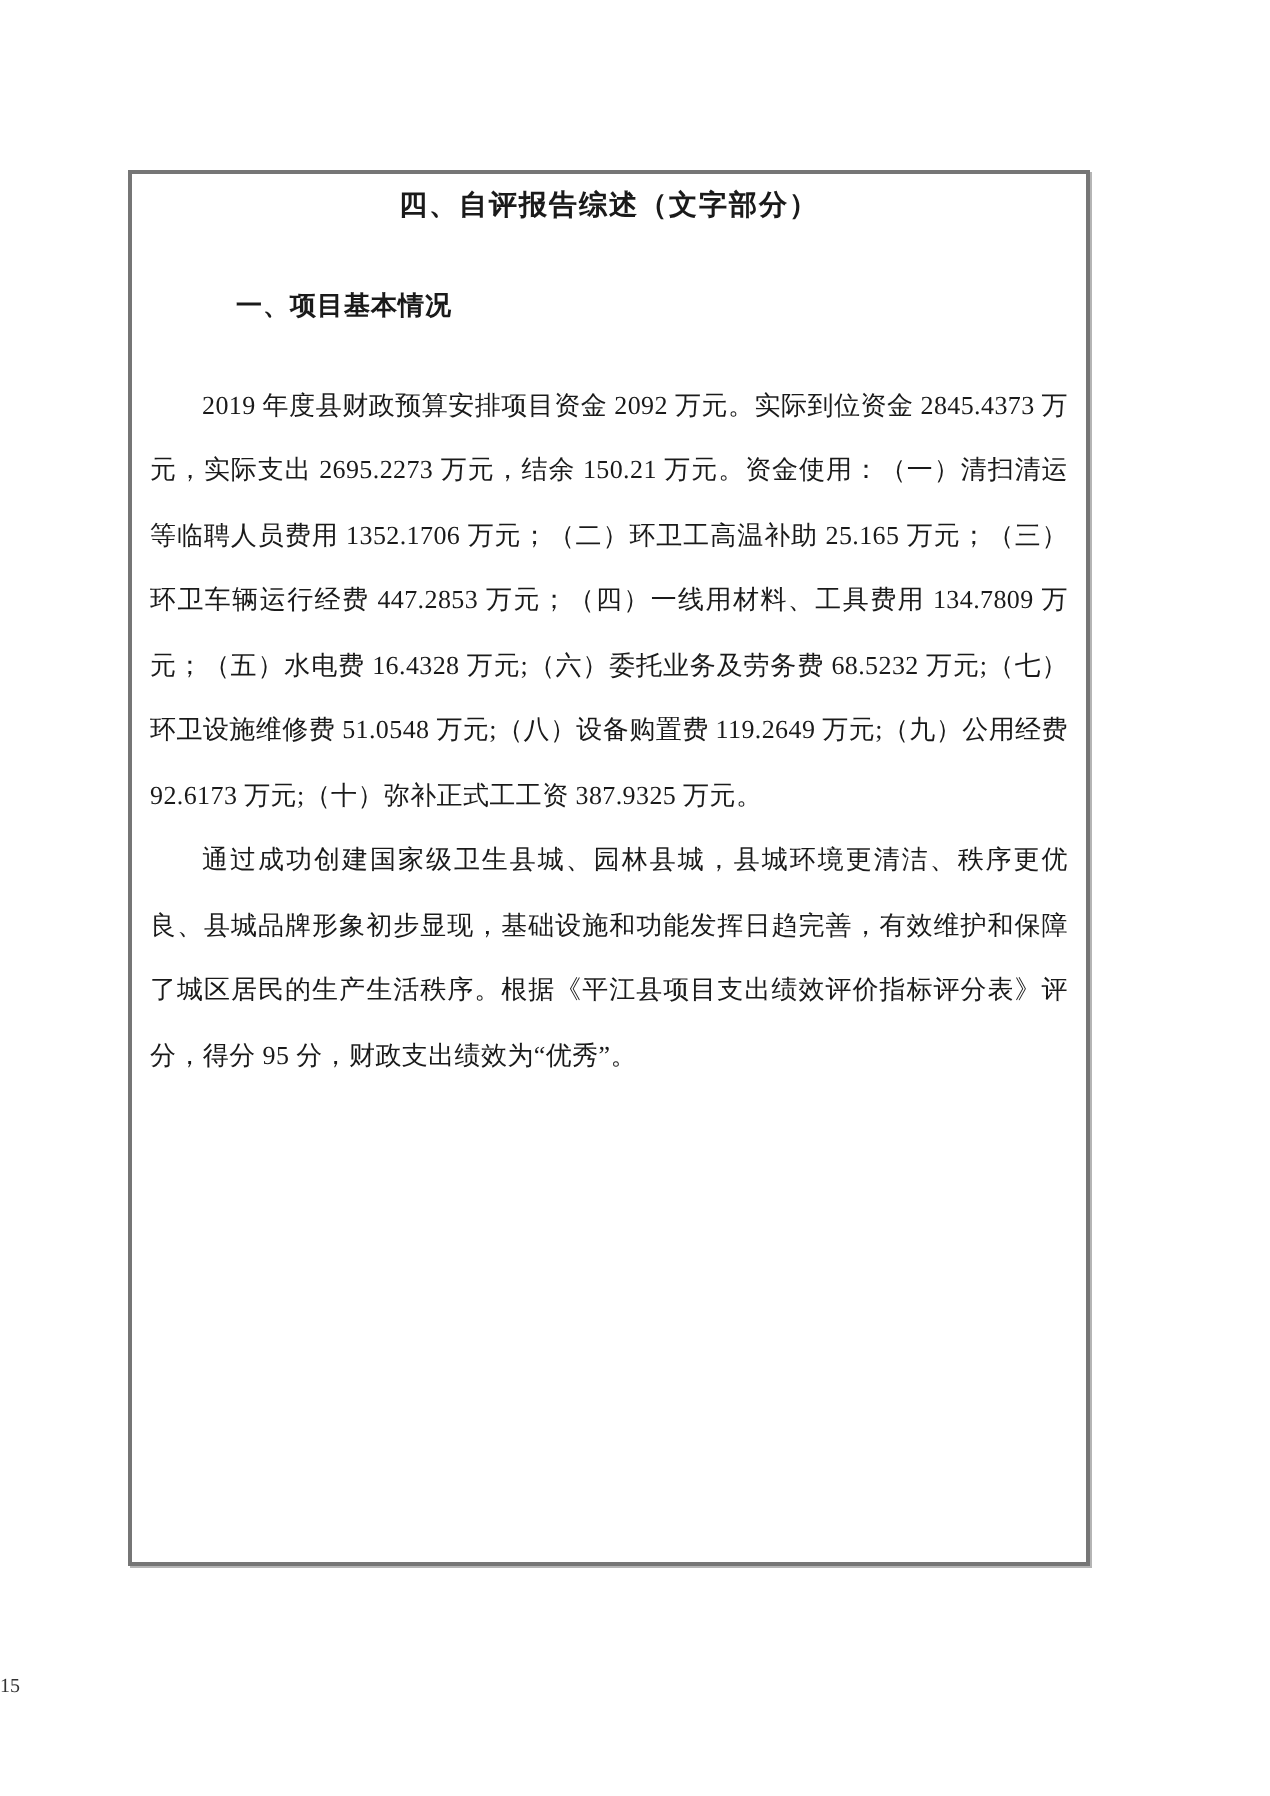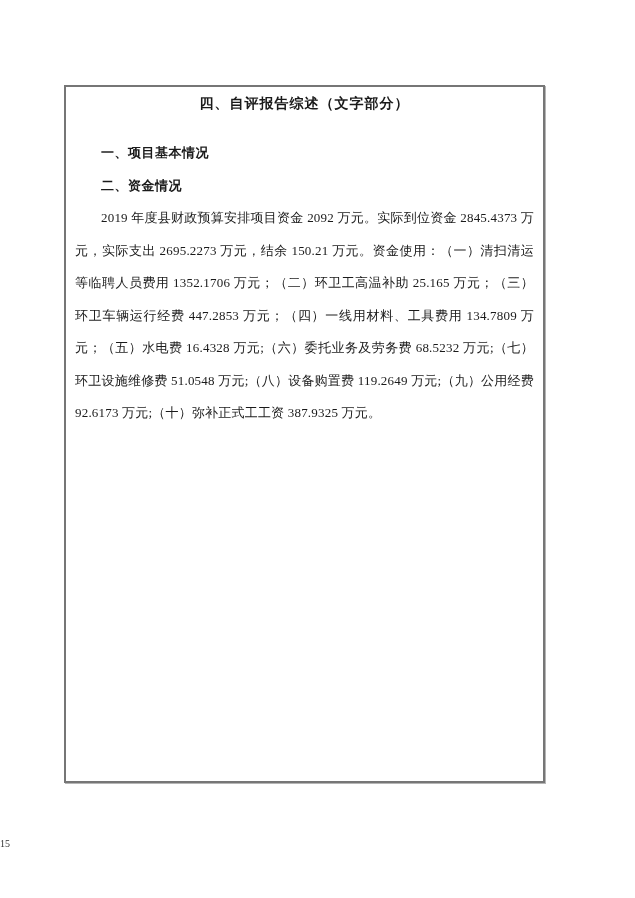--- a/index.html
+++ b/index.html
@@ -34,21 +34,21 @@
     text-align: center;
     font-size: 14px;
     font-weight: bold;
     line-height: 26px;
     letter-spacing: 1px;
   }
   .doc-section {
     margin: 0;
   }
   .section-heading {
-    margin: 0;
+    margin: 17px;
     font-size: 13px;
     font-weight: bold;
     line-height: 32.5px;
     text-indent: 2em;
     letter-spacing: 0.5px;
   }
   .section-paragraph {
     margin: 0;
     font-size: 13px;
     line-height: 32.5px;
@@ -72,24 +72,24 @@
 
   <div class="doc-box">
 
     <h1 class="doc-title">四、自评报告综述（文字部分）</h1>
 
     <section class="doc-section">
       <h2 class="section-heading">一、项目基本情况</h2>
     </section>
 
     <section class="doc-section">
-      <h2 class="section-heading">二、资金情况</h2>
       <p class="section-paragraph">2019 年度县财政预算安排项目资金 2092 万元。实际到位资金 2845.4373 万元，实际支出 2695.2273 万元，结余 150.21 万元。资金使用：（一）清扫清运等临聘人员费用 1352.1706 万元；（二）环卫工高温补助 25.165 万元；（三）环卫车辆运行经费 447.2853 万元；（四）一线用材料、工具费用 134.7809 万元；（五）水电费 16.4328 万元;（六）委托业务及劳务费 68.5232 万元;（七）环卫设施维修费 51.0548 万元;（八）设备购置费 119.2649 万元;（九）公用经费 92.6173 万元;（十）弥补正式工工资 387.9325 万元。</p>
     </section>
 
     <section class="doc-section">
+      <p class="section-paragraph">通过成功创建国家级卫生县城、园林县城，县城环境更清洁、秩序更优良、县城品牌形象初步显现，基础设施和功能发挥日趋完善，有效维护和保障了城区居民的生产生活秩序。根据《平江县项目支出绩效评价指标评分表》评分，得分 95 分，财政支出绩效为“优秀”。</p>
     </section>
 
   </div>
 
   <div class="page-number">15</div>
 
 </div>
 
 </body></html>

